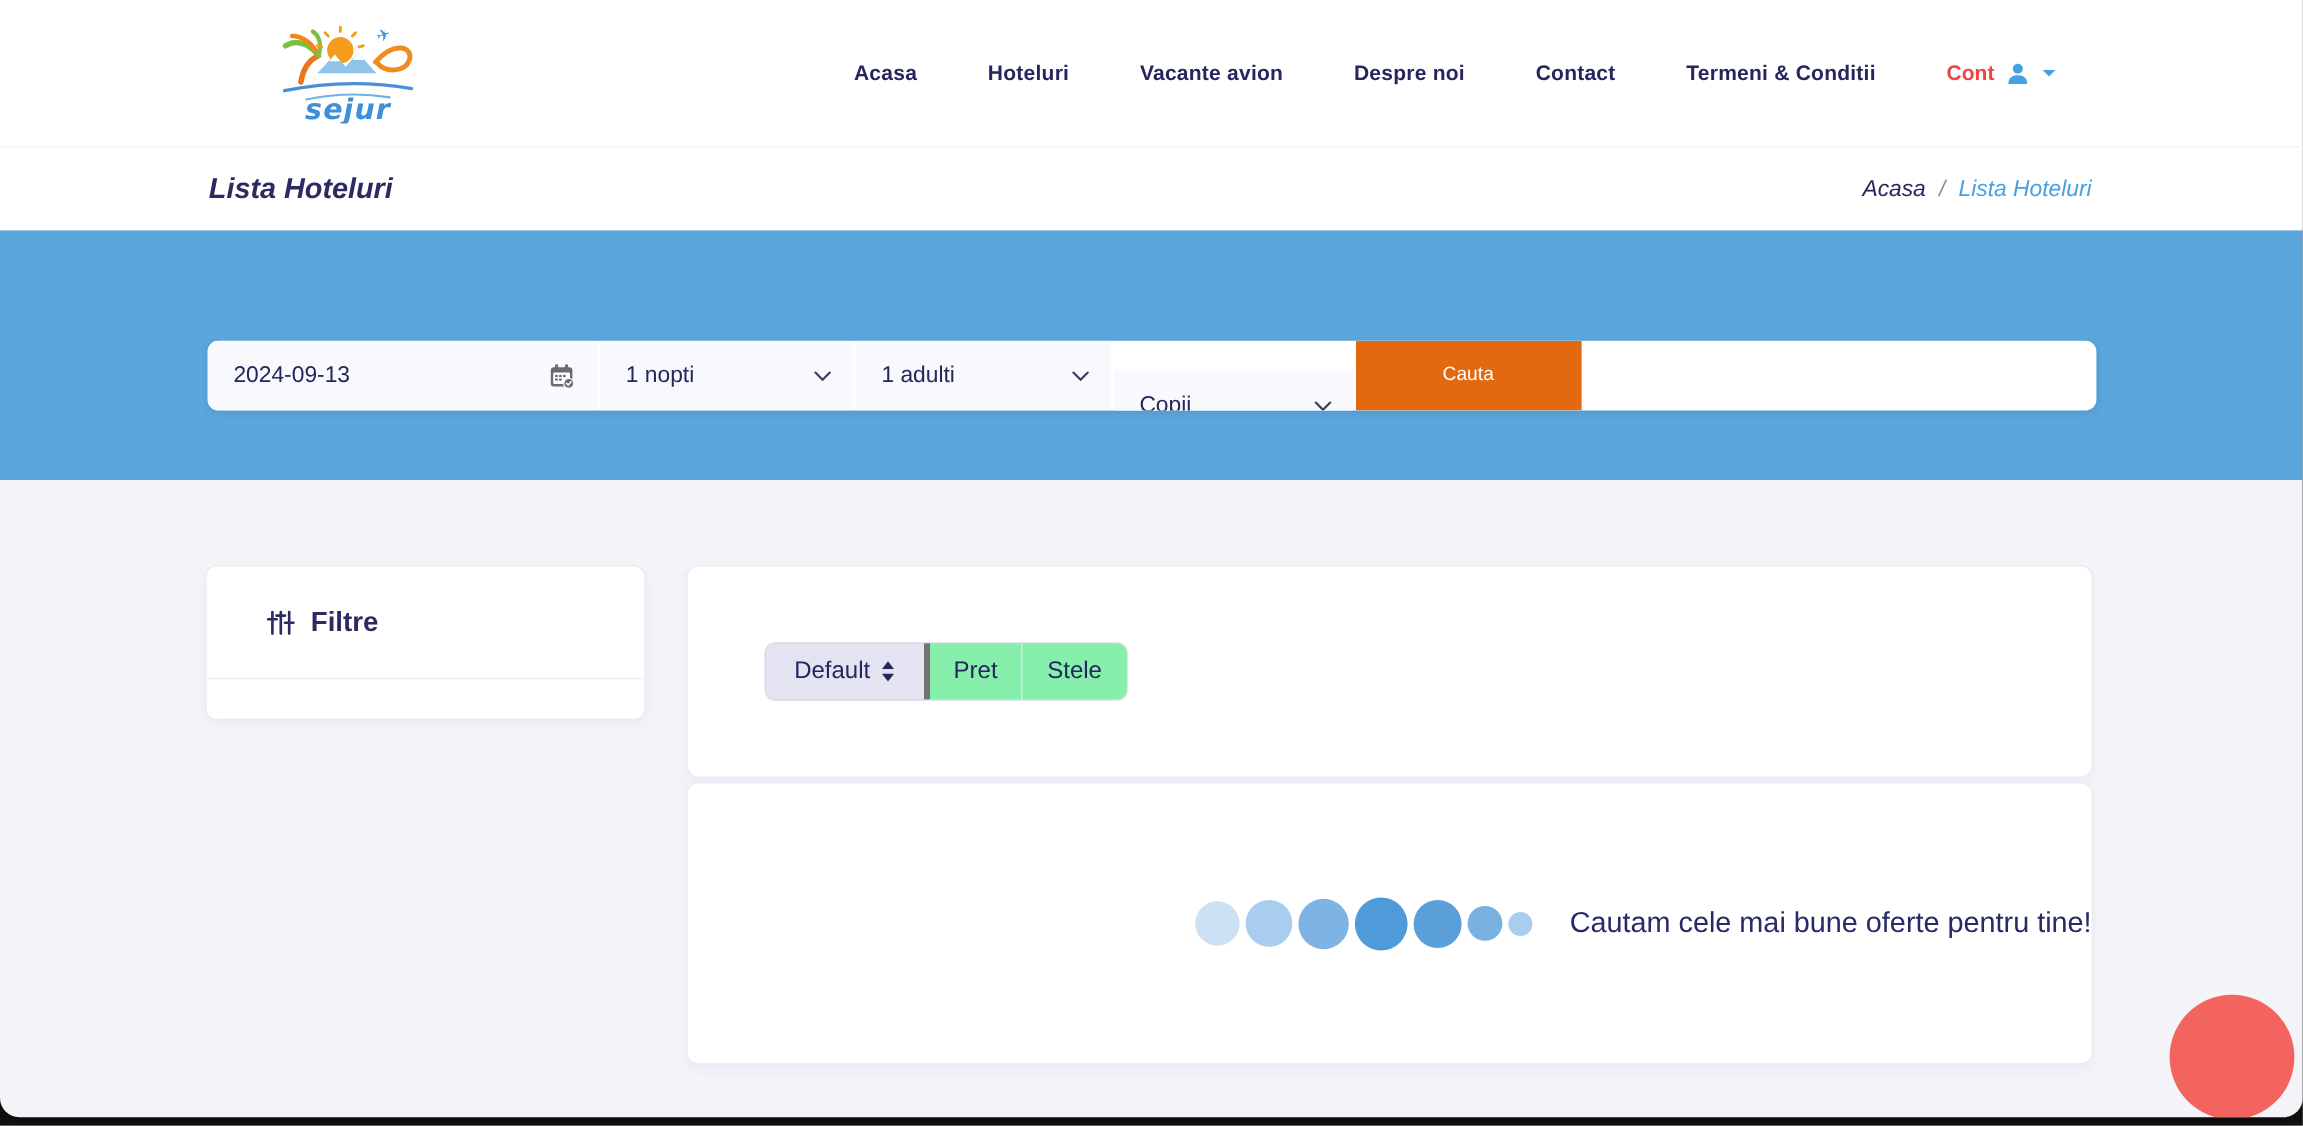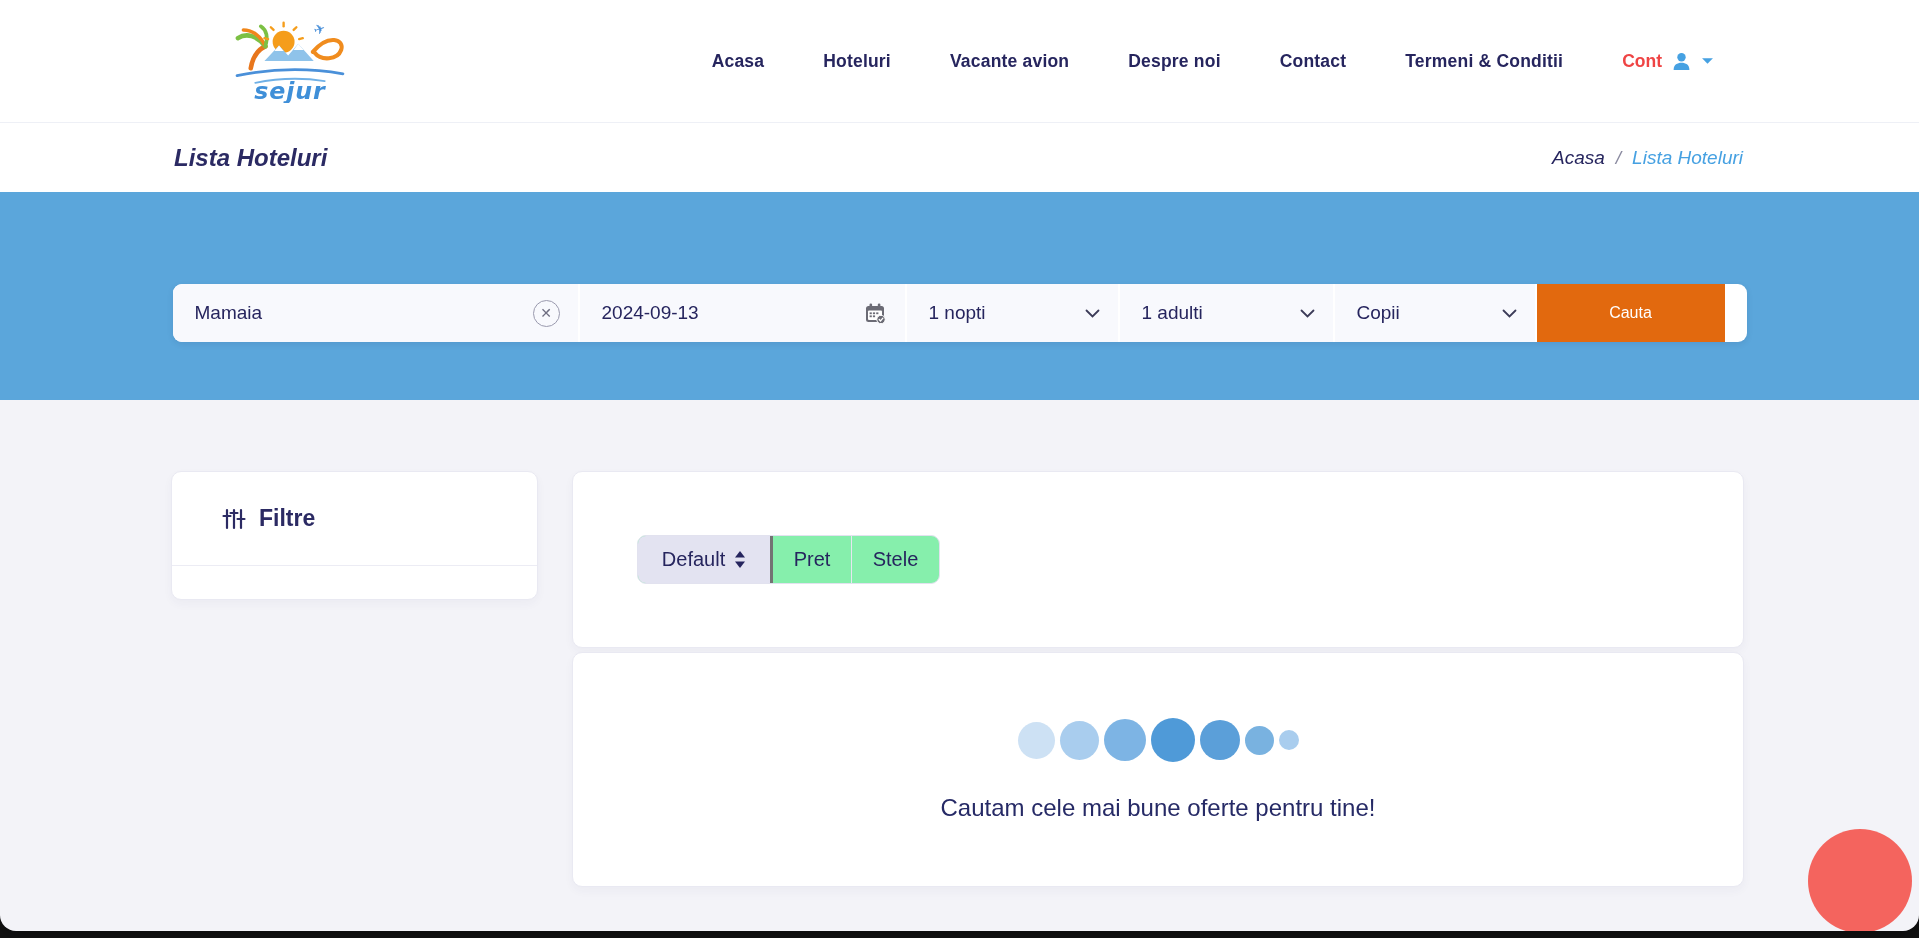--- a/index.html
+++ b/index.html
@@ -74,21 +74,21 @@
     width:27px; height:27px; border-radius:50%;
     border:1.5px solid #9a9aae; background:transparent;
     color:#6d6d80; font-size:14px; line-height:1;
     display:flex; align-items:center; justify-content:center;
     cursor:pointer; flex:none;
   }
   .f-date { width:325px; cursor:pointer; }
   .f-select { cursor:pointer; }
   .f-nights { width:211px; }
   .f-adults { width:213px; }
-  .f-children { width:200px; }
+  .f-children { width:200px;margin-top:25px; }
   .btn-search {
     width:188px; height:58px; border:none;
     background:#e2690e; color:#ffffff;
     font-family:inherit; font-size:16px;
     display:flex; align-items:center; justify-content:center;
     cursor:pointer;
   }
 
   
   .main {
@@ -115,27 +115,27 @@
   }
   .tab-group {
     display:inline-flex; border:1px solid #e2e2ef; border-radius:9px;
     overflow:hidden; background:#86efac;
   }
   .tab {
     height:47px; display:flex; align-items:center; justify-content:center;
     font-size:20px; color:#26255e; cursor:pointer;
   }
   .tab-default { width:132px; background:#e3e3f1; gap:9px; }
-  .tab-pret { width:81px; border-left:3px solid #737373; }
+  .tab-pret { width:81px; border-left:5px solid #737373; }
   .tab-stele { width:88px; border-left:1px solid #e6e6f0; }
 
   .loading-card {
     height:235px;
-    display:flex; flex-direction:column;
-    align-items:center; justify-content:center; gap:31px;
+    display:flex; flex-direction:row;
+    align-items:center; justify-content:flex-end; gap:31px;
   }
   .dots { display:flex; align-items:center; gap:5px; height:46px; }
   .dot { border-radius:50%; flex:none; }
   .loading-text { font-size:24px; color:#262a66; }
 
   
   .chat-fab {
     position:absolute; right:7px; bottom:-2px;
     width:104px; height:104px; border-radius:50%;
     background:#f4645e; border:none; cursor:pointer;
@@ -206,24 +206,20 @@
     <div class="breadcrumb">
       <span class="crumb-home">Acasa</span>
       <span class="crumb-sep">/</span>
       <span class="crumb-current">Lista Hoteluri</span>
     </div>
   </div>
 
   <section class="hero">
     <div class="search-form">
 
-      <div class="field f-dest">
-        <input class="dest-input" type="text" value="Mamaia" style="">
-        <button class="clear-btn">✕</button>
-      </div>
 
       <div class="field f-date">
         <span>2024-09-13</span>
         <svg width="24" height="24" viewBox="0 0 24 24">
           <rect x="3" y="5" width="18" height="16" rx="2.5" fill="#6b6b75"></rect>
           <rect x="5" y="9.5" width="14" height="9.5" rx="1" fill="#ffffff"></rect>
           <rect x="6.5" y="2.5" width="2.6" height="4.6" rx="1.2" fill="#6b6b75"></rect>
           <rect x="14.8" y="2.5" width="2.6" height="4.6" rx="1.2" fill="#6b6b75"></rect>
           <g fill="#6b6b75">
             <rect x="6.6" y="11.4" width="2.2" height="1.8"></rect>

